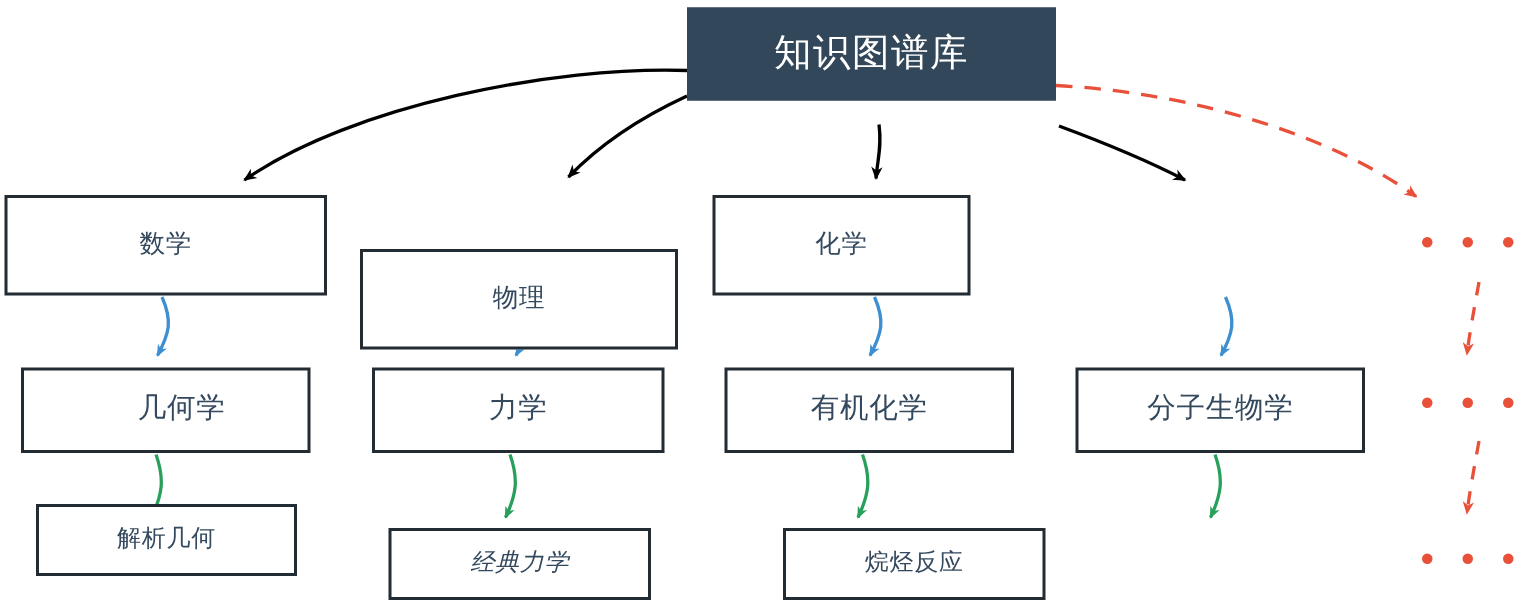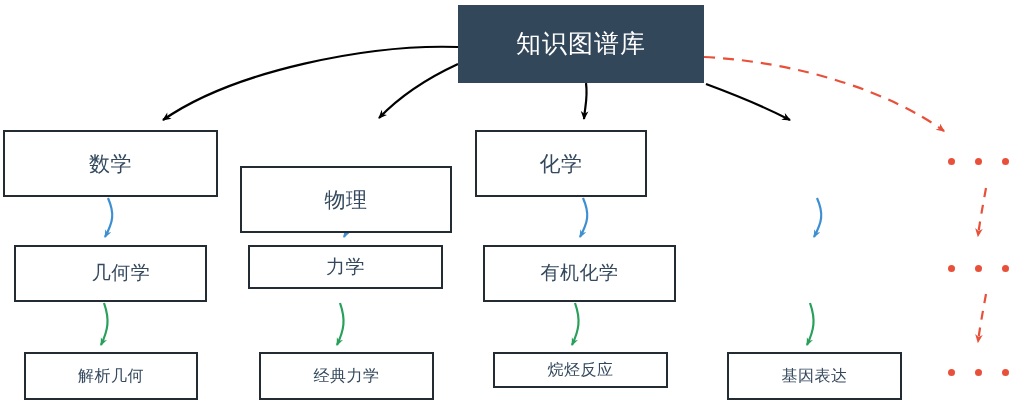--- a/index.html
+++ b/index.html
@@ -40,21 +40,21 @@
     letter-spacing: 0.5px;
   }
   .node.root {
     background: #33475b;
     border: 1px solid #33475b;
     color: #ffffff;
     font-size: 25px;
     letter-spacing: 1px;
   }
   .node.level-1 {
-    font-size: 21px;
+    font-size: 17px;
   }
   .node.level-2 {
     font-size: 19px;
     border-width: 2px;
   }
   .node.level-3 {
     font-size: 16px;
     border-width: 2px;
   }
   .ellipsis-dot {
@@ -99,55 +99,55 @@
     <path d="M104,303 C110,320 108,330 101,345" fill="none" stroke="#28a05c" stroke-width="2.2" marker-end="url(#arrow-green)"></path>
     <path d="M340,303 C346,320 344,330 337,345" fill="none" stroke="#28a05c" stroke-width="2.2" marker-end="url(#arrow-green)"></path>
     <path d="M575,303 C581,320 579,330 572,345" fill="none" stroke="#28a05c" stroke-width="2.2" marker-end="url(#arrow-green)"></path>
     <path d="M810,303 C816,320 814,330 807,345" fill="none" stroke="#28a05c" stroke-width="2.2" marker-end="url(#arrow-green)"></path>
 
     <path d="M704,57 C800,62 890,92 944,131" fill="none" stroke="#e8503a" stroke-width="2.2" stroke-dasharray="11,8" marker-end="url(#arrow-red)"></path>
     <path d="M986,188 C983,205 980,220 978,236" fill="none" stroke="#e8503a" stroke-width="2.2" stroke-dasharray="9,8" marker-end="url(#arrow-red)"></path>
     <path d="M986,294 C983,311 980,326 978,342" fill="none" stroke="#e8503a" stroke-width="2.2" stroke-dasharray="9,8" marker-end="url(#arrow-red)"></path>
   </svg>
 
-  <div class="node root" style="left:458px; top:5px; width:246px; height:78px;">
+  <div class="node root" style="left:458px; top:5px; width:246px; height:62px;">
     <span>知识图谱库</span>
   </div>
 
   <div class="node level-1" style="left:3px; top:130px; width:215px; height:67px;">
     <span>数学</span>
   </div>
   <div class="node level-1" style="left:240px; top:130px; width:212px; height:67px;margin-top:36px;">
     <span>物理</span>
   </div>
   <div class="node level-1" style="left:475px; top:130px; width:172px; height:67px;">
     <span>化学</span>
   </div>
 
   <div class="node level-2" style="left:14px; top:245px; width:193px; height:57px;padding-left:21px;">
     <span>几何学</span>
   </div>
-  <div class="node level-2" style="left:248px; top:245px; width:195px; height:44px;">
+  <div class="node level-2" style="left:248px; top:245px; width:195px; height:57px;">
     <span>力学</span>
   </div>
   <div class="node level-2" style="left:483px; top:245px; width:193px; height:57px;align-items:center;">
     <span>有机化学</span>
   </div>
+  <div class="node level-2" style="left:717px; top:245px; width:193px; height:57px;">
+    <span>分子生物学</span>
+  </div>
 
-  <div class="node level-3" style="left:24px; top:352px; width:174px; height:48px;">
+  <div class="node level-3" style="left:24px; top:336px; width:174px; height:48px;">
     <span>解析几何</span>
   </div>
-  <div class="node level-3" style="left:259px; top:352px; width:175px; height:48px;">
+  <div class="node level-3" style="left:259px; top:352px; width:175px; height:48px;font-style:italic;">
     <span>经典力学</span>
   </div>
-  <div class="node level-3" style="left:493px; top:352px; width:175px; height:36px;">
+  <div class="node level-3" style="left:522px; top:352px; width:175px; height:48px;">
     <span>烷烃反应</span>
-  </div>
-  <div class="node level-3" style="left:727px; top:352px; width:175px; height:48px;">
-    <span>基因表达</span>
   </div>
 
   <div class="ellipsis-dot" style="left:948px; top:158px;"></div>
   <div class="ellipsis-dot" style="left:975px; top:158px;"></div>
   <div class="ellipsis-dot" style="left:1002px; top:158px;"></div>
 
   <div class="ellipsis-dot" style="left:948px; top:265px;"></div>
   <div class="ellipsis-dot" style="left:975px; top:265px;"></div>
   <div class="ellipsis-dot" style="left:1002px; top:265px;"></div>
 

